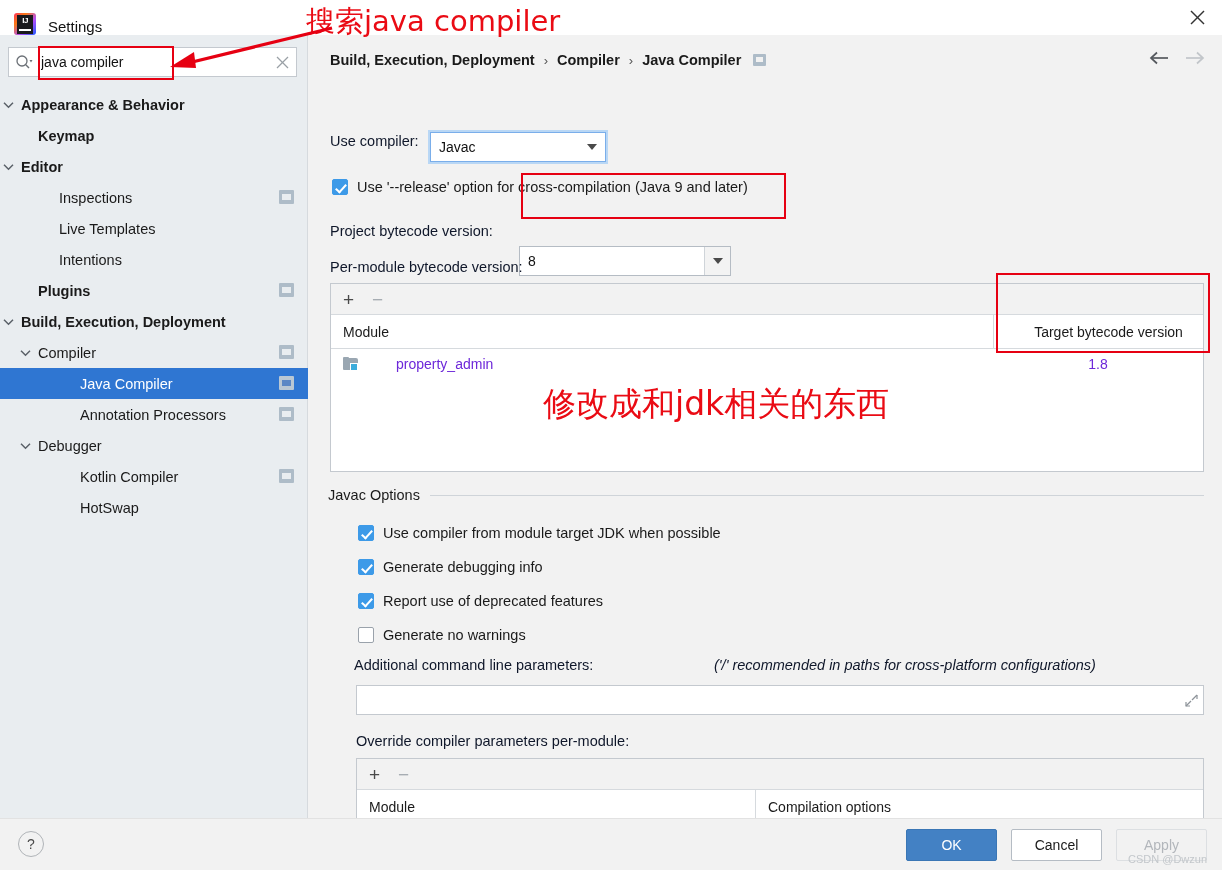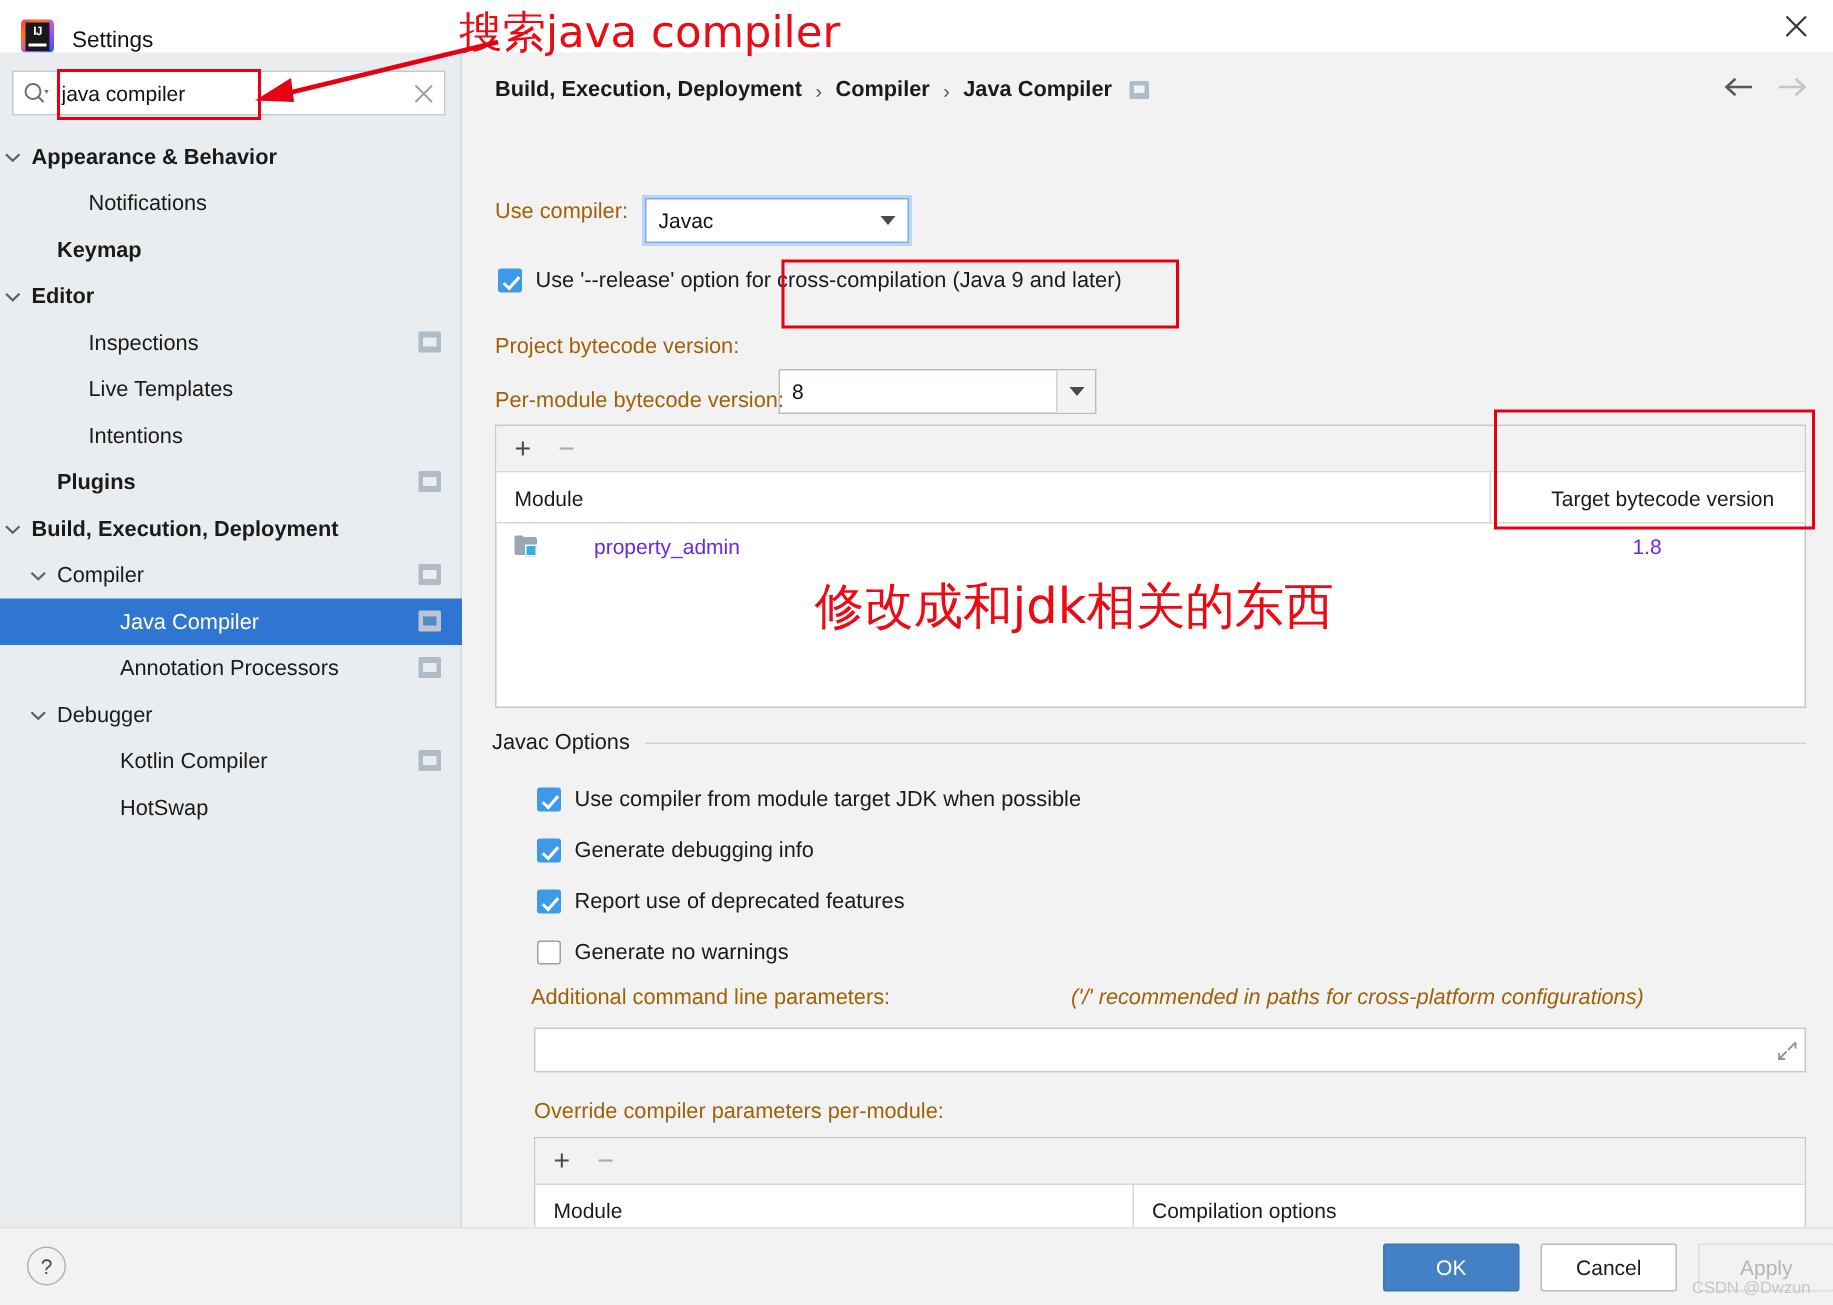--- a/index.html
+++ b/index.html
@@ -158,21 +158,21 @@
     width: 7px; height: 5px; background: #f2f2f2;
   }
   .nav-arrows {
     position: absolute; right: 16px; top: 16px;
     display: flex; align-items: center; gap: 14px;
   }
   .nav-arrows span { cursor: pointer; display: block; }
 
   .row { position: absolute; display: flex; align-items: center; }
 
-  .lbl-static { font-size: 14.5px; color: #a16207; }
+  .lbl-static { font-size: 14.5px; color: #0f172a; }
 
   
   .combo {
     position: relative;
     height: 30px;
     background: #ffffff;
     border: 1px solid #b5bcc4;
     display: flex; align-items: center;
     cursor: pointer;
   }
@@ -350,21 +350,20 @@
   .btn {
     position: absolute;
     height: 32px;
     border-radius: 2px;
     display: flex; align-items: center; justify-content: center;
     font-size: 14px;
     cursor: pointer;
     border: 1px solid #b5bcc4;
     background: #ffffff;
     color: #1a1a1a;
-    margin-left: 16px;
   }
   .btn.primary {
     background: #4381c4;
     border-color: #3a76b5;
     color: #ffffff;
   }
   .btn.disabled {
     background: #f2f2f2;
     border-color: #dcdfe2;
     color: #b2b6bb;
@@ -433,28 +432,20 @@
       </div>
     </div>
     <div class="tree" id="tree">
         <div class="tree-row bold">
           <span class="chev" style="margin-left: 0px;">
             <svg width="11" height="8" viewBox="0 0 11 8">
               <polyline points="1,1.8 5.5,6.2 10,1.8" fill="none" stroke="#5a6068" stroke-width="1.5"></polyline>
             </svg>
           </span>
           <span class="lbl" style="margin-left: 5px;">Appearance &amp; Behavior</span>
-        </div>
-        <div class="tree-row">
-          <span class="chev empty" style="margin-left: 38px;">
-            <svg width="11" height="8" viewBox="0 0 11 8">
-              <polyline points="1,1.8 5.5,6.2 10,1.8" fill="none" stroke="#5a6068" stroke-width="1.5"></polyline>
-            </svg>
-          </span>
-          <span class="lbl" style="margin-left: 5px;">Notifications</span>
         </div>
         <div class="tree-row bold">
           <span class="chev empty" style="margin-left: 17px;">
             <svg width="11" height="8" viewBox="0 0 11 8">
               <polyline points="1,1.8 5.5,6.2 10,1.8" fill="none" stroke="#5a6068" stroke-width="1.5"></polyline>
             </svg>
           </span>
           <span class="lbl" style="margin-left: 5px;">Keymap</span>
         </div>
         <div class="tree-row bold">

